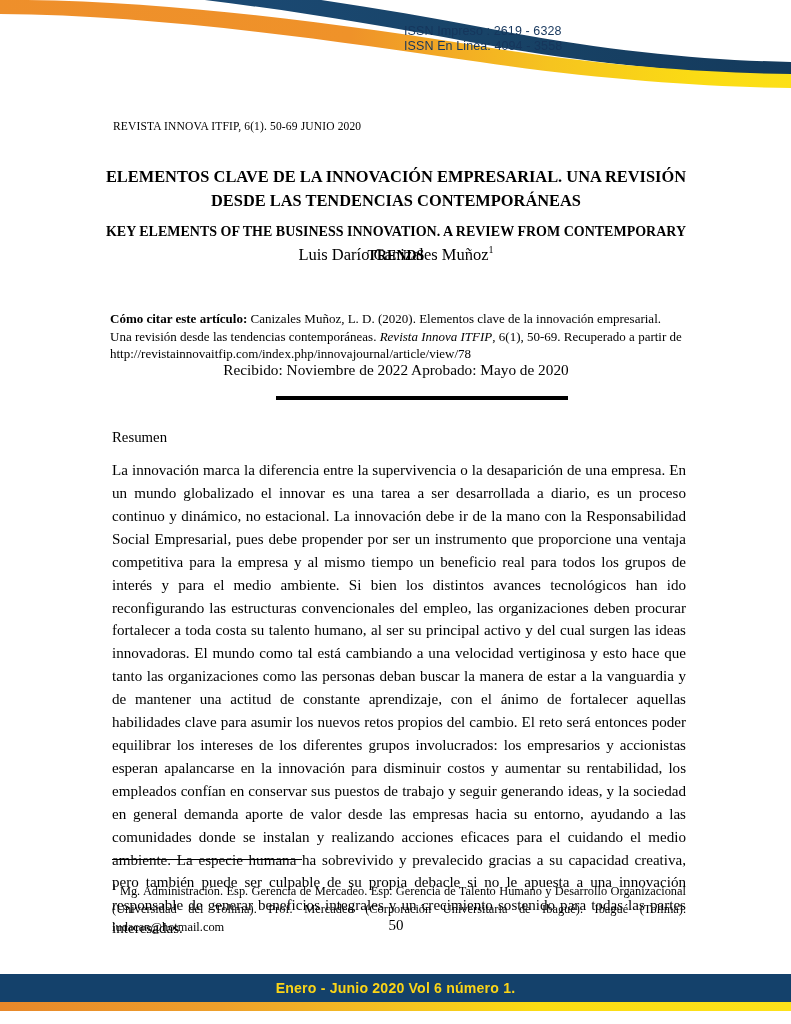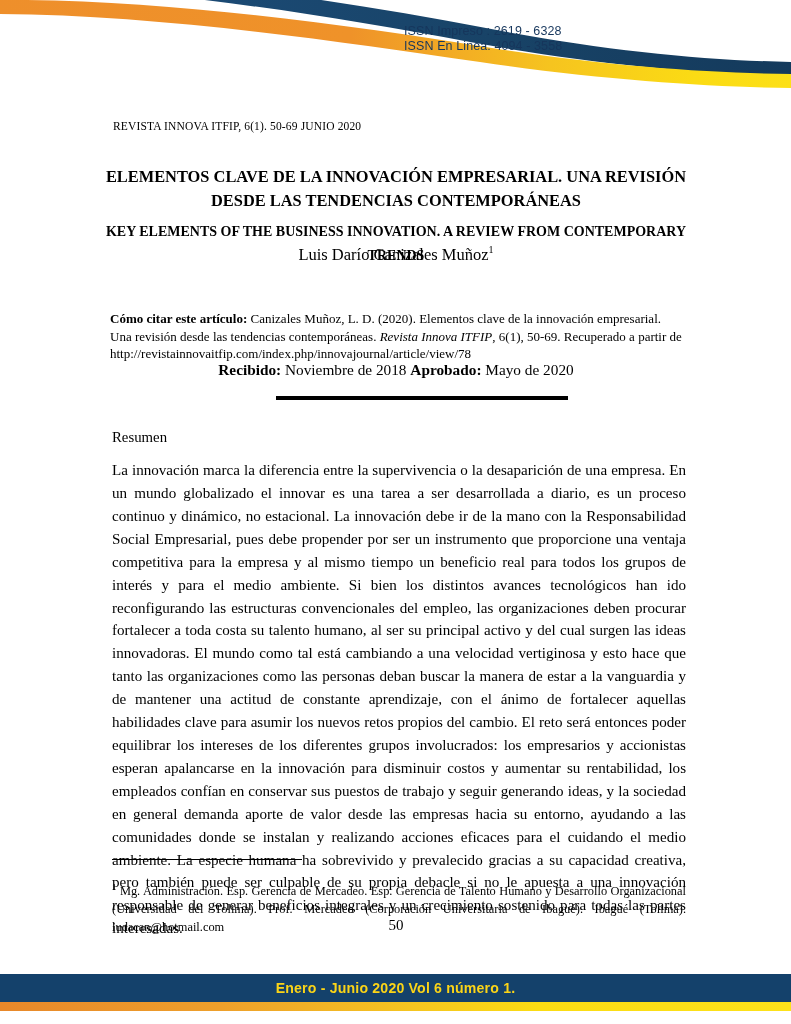--- a/index.html
+++ b/index.html
@@ -169,21 +169,21 @@
   .citation b { font-weight: bold; }
   .citation i { font-style: italic; }
   .dates {
     position: absolute;
     left: 96px;
     top: 361px;
     width: 600px;
     text-align: center;
     font-size: 15.3px;
   }
-  .dates b { font-weight: bold; }
+  .dates b { font-weight: normal; }
   .rule {
     position: absolute;
     left: 276px;
     top: 396px;
     width: 292px;
     height: 4px;
     background: #000000;
   }
   .section-heading {
     position: absolute;
@@ -314,21 +314,21 @@
     <div class="running-head">REVISTA INNOVA ITFIP, 6(1). 50-69 JUNIO 2020</div>
 
     <h1 class="title-es">ELEMENTOS CLAVE DE LA INNOVACIÓN EMPRESARIAL. UNA REVISIÓN DESDE LAS TENDENCIAS CONTEMPORÁNEAS</h1>
 
     <h2 class="title-en">KEY ELEMENTS OF THE BUSINESS INNOVATION. A REVIEW FROM CONTEMPORARY TRENDS</h2>
 
     <div class="author"><span>Luis Darío Canizales Muñoz</span><sup>1</sup></div>
 
     <p class="citation"><b>Cómo citar este artículo:</b><span> Canizales Muñoz, L. D. (2020). Elementos clave de la innovación empresarial. Una revisión desde las tendencias contemporáneas. </span><i>Revista Innova ITFIP</i><span>, 6(1), 50-69. Recuperado a partir de http://revistainnovaitfip.com/index.php/innovajournal/article/view/78</span></p>
 
-    <div class="dates"><b>Recibido:</b><span> Noviembre de 2018  </span><b>Aprobado:</b><span> Mayo de 2020</span></div>
+    <div class="dates"><b>Recibido:</b><span> Noviembre de 2022  </span><b>Aprobado:</b><span> Mayo de 2020</span></div>
 
     <div class="rule"></div>
 
     <h3 class="section-heading">Resumen</h3>
 
     <p class="abstract">La innovación marca la diferencia entre la supervivencia o la desaparición de una empresa. En un mundo globalizado el innovar es una tarea a ser desarrollada a diario, es un proceso continuo y dinámico, no estacional. La innovación debe ir de la mano con la Responsabilidad Social Empresarial, pues debe propender por ser un instrumento que proporcione una ventaja competitiva para la empresa y al mismo tiempo un beneficio real para todos los grupos de interés y para el medio ambiente. Si bien los distintos avances tecnológicos han ido reconfigurando las estructuras convencionales del empleo, las organizaciones deben procurar fortalecer a toda costa su talento humano, al ser su principal activo y del cual surgen las ideas innovadoras. El mundo como tal está cambiando a una velocidad vertiginosa y esto hace que tanto las organizaciones como las personas deban buscar la manera de estar a la vanguardia y de mantener una actitud de constante aprendizaje, con el ánimo de fortalecer aquellas habilidades clave para asumir los nuevos retos propios del cambio. El reto será entonces poder equilibrar los intereses de los diferentes grupos involucrados: los empresarios y accionistas esperan apalancarse en la innovación para disminuir costos y aumentar su rentabilidad, los empleados confían en conservar sus puestos de trabajo y seguir generando ideas, y la sociedad en general demanda aporte de valor desde las empresas hacia su entorno, ayudando a las comunidades donde se instalan y realizando acciones eficaces para el cuidando el medio ambiente. La especie humana ha sobrevivido y prevalecido gracias a su capacidad creativa, pero también puede ser culpable de su propia debacle si no le apuesta a una innovación responsable de generar beneficios integrales y un crecimiento sostenido para todas las partes interesadas.</p>
 
     <div class="footnote-rule"></div>
 
     <p class="footnote"><sup>1</sup><span> Mg. Administración. Esp. Gerencia de Mercadeo. Esp. Gerencia de Talento Humano y Desarrollo Organizacional (Universidad del Tolima). Prof. Mercadeo (Corporación Universitaria de Ibagué). Ibagué (Tolima). ludacan@hotmail.com</span></p>

